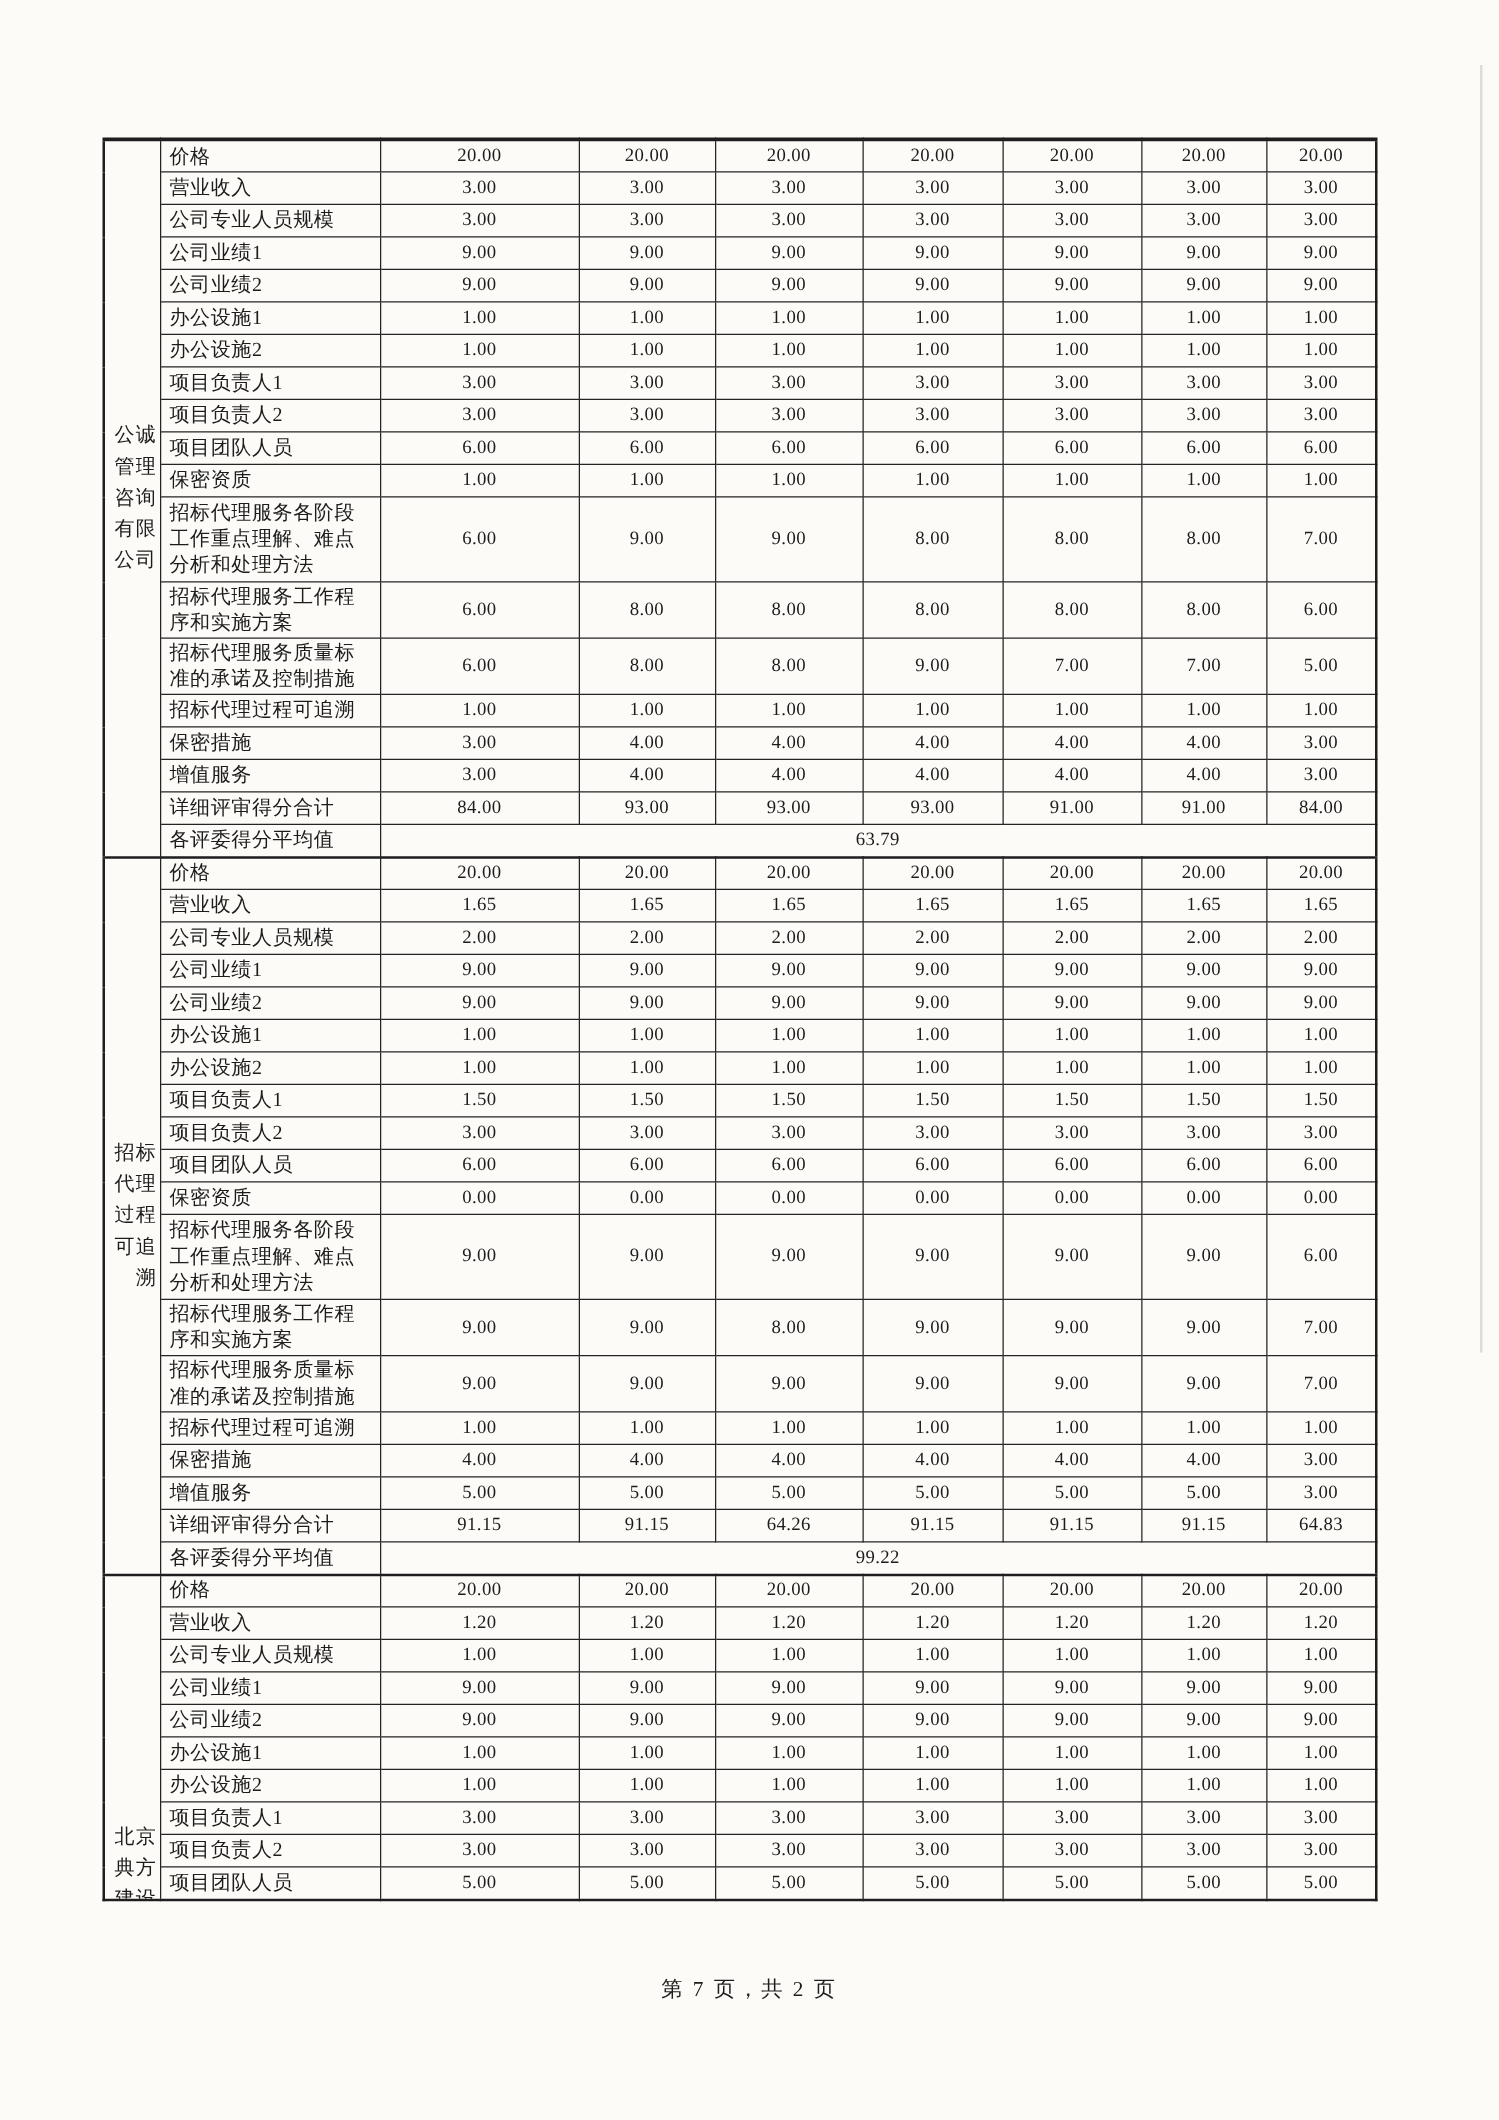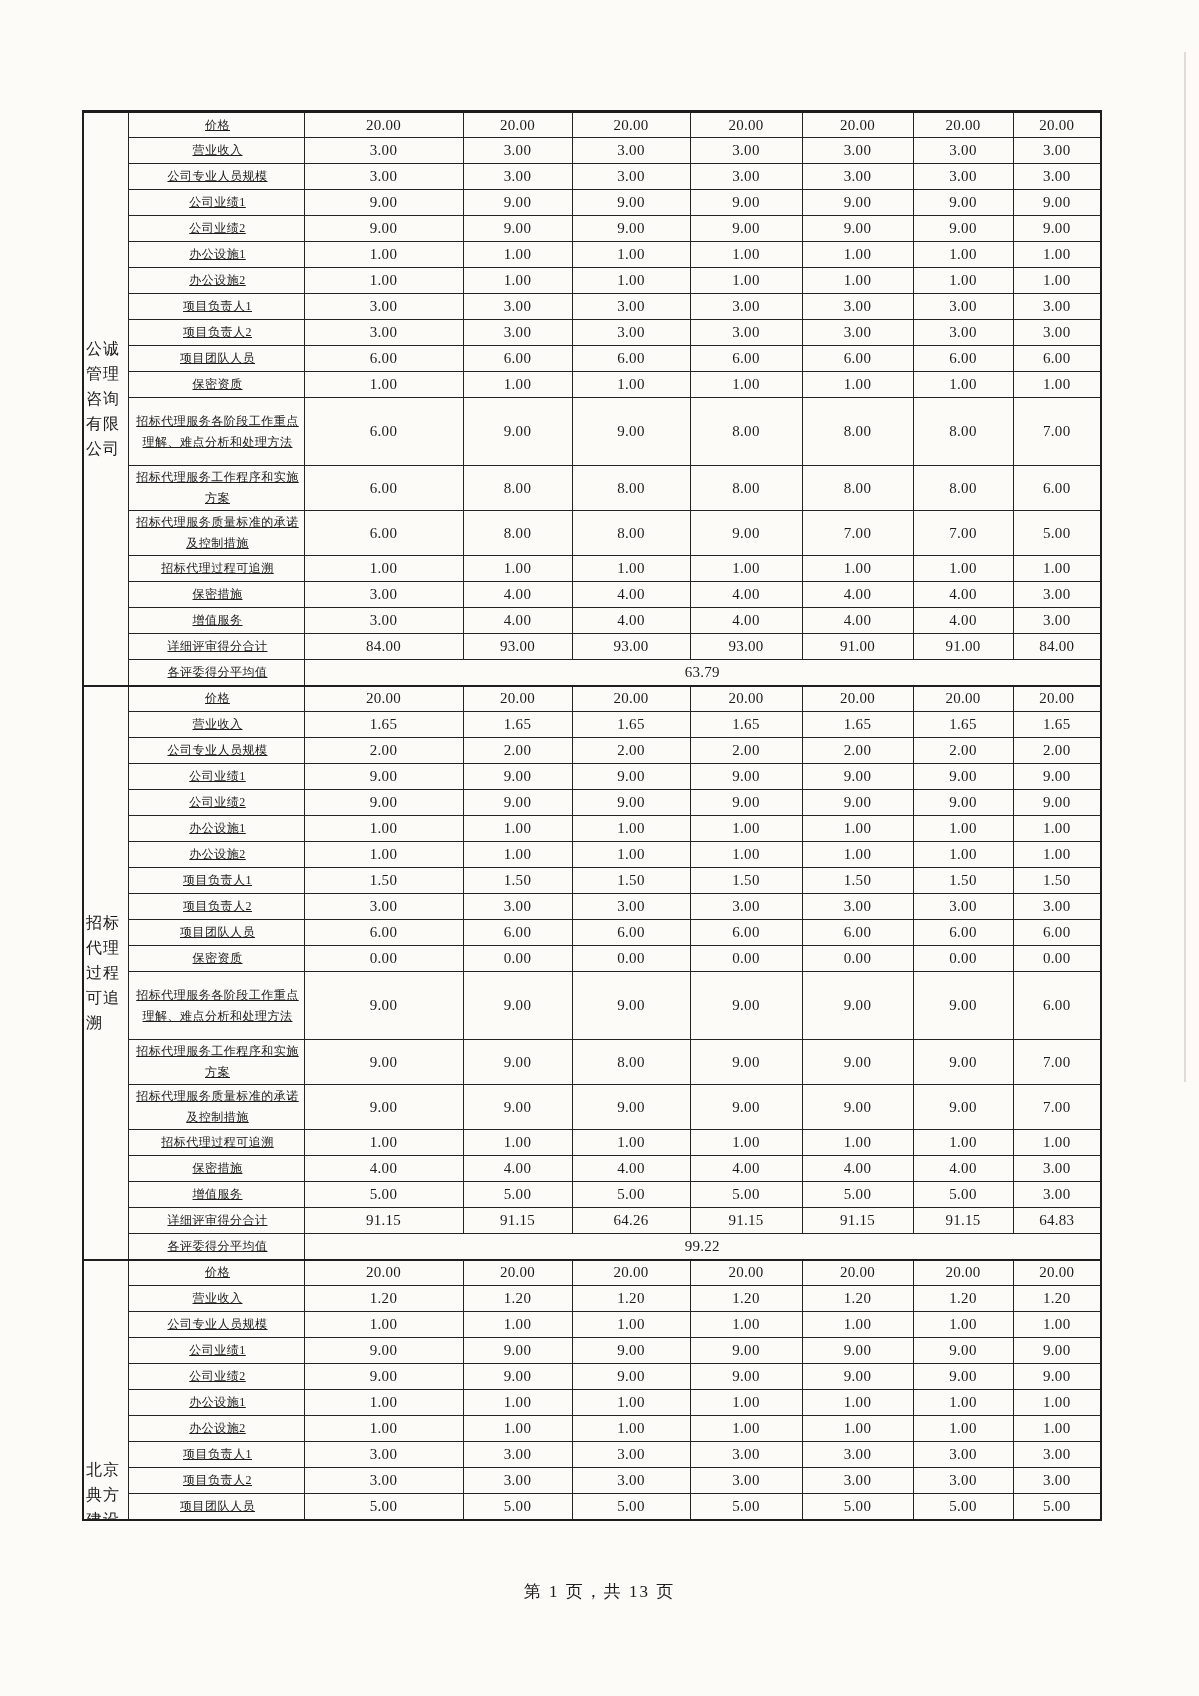--- a/index.html
+++ b/index.html
@@ -36,35 +36,34 @@
     border: 1px solid #242424;
     padding: 0;
     font-weight: normal;
     line-height: 21px;
     overflow: hidden;
   }
   tr.r  { height: 26px; }
   tr.r2 { height: 44px; margin-top: 36px; }
   tr.r3 { height: 68px; }
   th.company {
-    text-align: left;
+    text-align: right;
     vertical-align: middle;
     font-size: 16px;
     padding: 0 2px;
   }
   th.company.bottom { vertical-align: bottom; }
   .company-label { line-height: 25px; letter-spacing: 1px; }
   .company-label.clipped { height: 62px; overflow: hidden; }
   th.rowlabel {
-    text-align: center;
+    text-align: left;
     vertical-align: middle;
-    font-size: 12px;
+    font-size: 16px;
     padding: 1px 4px 1px 7px;
     letter-spacing: .5px;
-    text-decoration: underline;
   }
   td.num, td.avg {
     text-align: center;
     vertical-align: middle;
     font-size: 15px;
     letter-spacing: .3px;
   }
   .footer {
     position: absolute;
     left: 0; right: 0;
@@ -569,14 +568,14 @@
           <td class="num">5.00</td>
           <td class="num">5.00</td>
           <td class="num">5.00</td>
           <td class="num">5.00</td>
           <td class="num">5.00</td>
           <td class="num">5.00</td>
           <td class="num">5.00</td>
         </tr>
       </tbody>
     </table>
-  <div class="footer">第 1 页，共 13 页</div>
+  <div class="footer">第 7 页，共 2 页</div>
 </div>
 
 </body></html>

